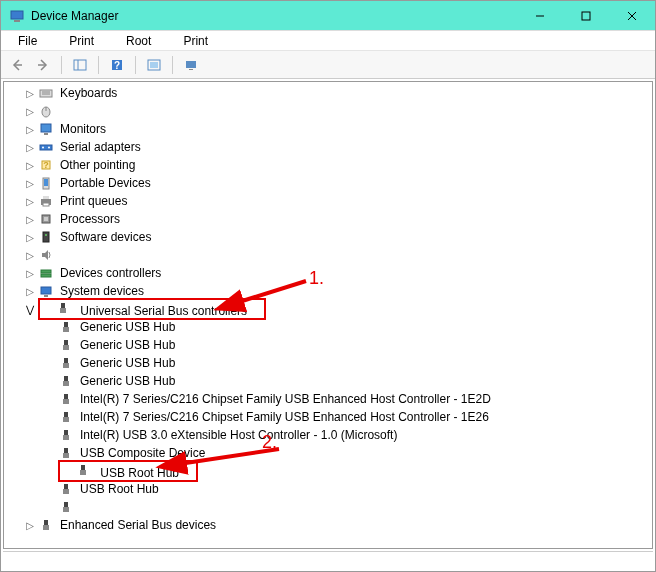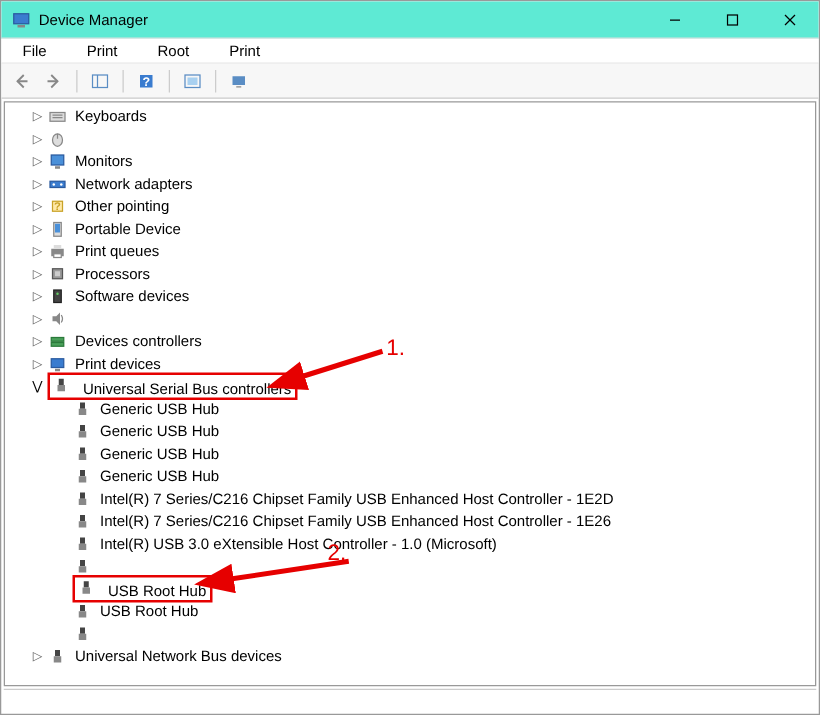--- a/index.html
+++ b/index.html
@@ -120,21 +120,21 @@
       justify-content: center;
     }
     .tree-label {
       padding: 0 2px;
     }
     .indent-1 { padding-left: 18px; }
     .indent-3 { padding-left: 54px; }
     .highlight-box {
       border: 2px solid #e60000;
       display: inline-block;
-      padding: 0 1px;
+      padding: 0 15px;
     }
     
     .statusbar {
       height: 18px;
       border-top: 1px solid #ccc;
       margin: 0 2px 2px 2px;
     }
     
     .tree-scroll::-webkit-scrollbar { width: 17px; }
     .tree-scroll::-webkit-scrollbar-track { background: #f0f0f0; }
@@ -265,41 +265,41 @@
     </div>
     <div class="tree-node indent-1">
       <span class="tree-expander">▷</span>
       <span class="tree-icon">
           <svg width="14" height="14">
             <rect x="1" y="5" width="12" height="5" fill="#3a7ccf" stroke="#2a5a9f"></rect>
             <circle cx="4" cy="7.5" r="1" fill="#fff"></circle>
             <circle cx="10" cy="7.5" r="1" fill="#fff"></circle>
           </svg>
         </span>
-      <span class="tree-label">Network adapters</span>
+      <span class="tree-label">Serial adapters</span>
     </div>
     <div class="tree-node indent-1">
       <span class="tree-expander">▷</span>
       <span class="tree-icon">
           <svg width="14" height="14">
             <rect x="3" y="3" width="8" height="8" fill="#ffe9a8" stroke="#c9a227"></rect>
             <text x="7" y="10" text-anchor="middle" fill="#c9a227" font-size="9" font-weight="bold">?</text>
           </svg>
         </span>
       <span class="tree-label">Other pointing</span>
     </div>
     <div class="tree-node indent-1">
       <span class="tree-expander">▷</span>
       <span class="tree-icon">
           <svg width="14" height="14">
             <rect x="4" y="2" width="6" height="11" fill="#ddd" stroke="#888"></rect>
             <rect x="5" y="3" width="4" height="7" fill="#4a90d9"></rect>
           </svg>
         </span>
-      <span class="tree-label">Portable Device</span>
+      <span class="tree-label">Portable Devices</span>
     </div>
     <div class="tree-node indent-1">
       <span class="tree-expander">▷</span>
       <span class="tree-icon">
           <svg width="14" height="14">
             <rect x="2" y="5" width="10" height="6" fill="#888"></rect>
             <rect x="4" y="2" width="6" height="3" fill="#ddd"></rect>
             <rect x="4" y="9" width="6" height="3" fill="#fff" stroke="#888"></rect>
           </svg>
         </span>
@@ -345,21 +345,21 @@
       <span class="tree-label">Devices controllers</span>
     </div>
     <div class="tree-node indent-1">
       <span class="tree-expander">▷</span>
       <span class="tree-icon">
           <svg width="14" height="14">
             <rect x="2" y="3" width="10" height="7" fill="#3a7ccf" stroke="#2a5a9f"></rect>
             <rect x="5" y="11" width="4" height="2" fill="#888"></rect>
           </svg>
         </span>
-      <span class="tree-label">Print devices</span>
+      <span class="tree-label">System devices</span>
     </div>
 
     <div class="tree-node indent-1">
       <span class="tree-expander" style="color:#000">⋁</span>
       <span class="highlight-box">
         <span class="tree-icon">
             <svg width="14" height="14">
               <rect x="5" y="2" width="4" height="5" fill="#444"></rect>
               <rect x="4" y="7" width="6" height="5" fill="#888"></rect>
             </svg>
@@ -430,20 +430,21 @@
         </span>
         <span class="tree-label">Intel(R) USB 3.0 eXtensible Host Controller - 1.0 (Microsoft)</span>
       </div>
     <div class="tree-node indent-3">
         <span class="tree-icon">
           <svg width="14" height="14">
             <rect x="5" y="2" width="4" height="5" fill="#444"></rect>
             <rect x="4" y="7" width="6" height="5" fill="#888"></rect>
           </svg>
         </span>
+        <span class="tree-label">USB Composite Device</span>
       </div>
 
     <div class="tree-node indent-3">
       <span class="highlight-box">
         <span class="tree-icon">
             <svg width="14" height="14">
               <rect x="5" y="2" width="4" height="5" fill="#444"></rect>
               <rect x="4" y="7" width="6" height="5" fill="#888"></rect>
             </svg>
           </span>
@@ -469,21 +470,21 @@
       </div>
 
     <div class="tree-node indent-1">
       <span class="tree-expander">▷</span>
       <span class="tree-icon">
           <svg width="14" height="14">
             <rect x="5" y="2" width="4" height="5" fill="#444"></rect>
             <rect x="4" y="7" width="6" height="5" fill="#888"></rect>
           </svg>
         </span>
-      <span class="tree-label">Universal Network Bus devices</span>
+      <span class="tree-label">Enhanced Serial Bus devices</span>
     </div>
 
   </div>
 
   <svg class="annotation" style="left:0;top:0" width="640" height="520">
     <defs>
       <marker id="ah" markerWidth="10" markerHeight="10" refX="2" refY="3" orient="auto">
         <path d="M0,0 L0,6 L8,3 Z" fill="#e60000"></path>
       </marker>
     </defs>

